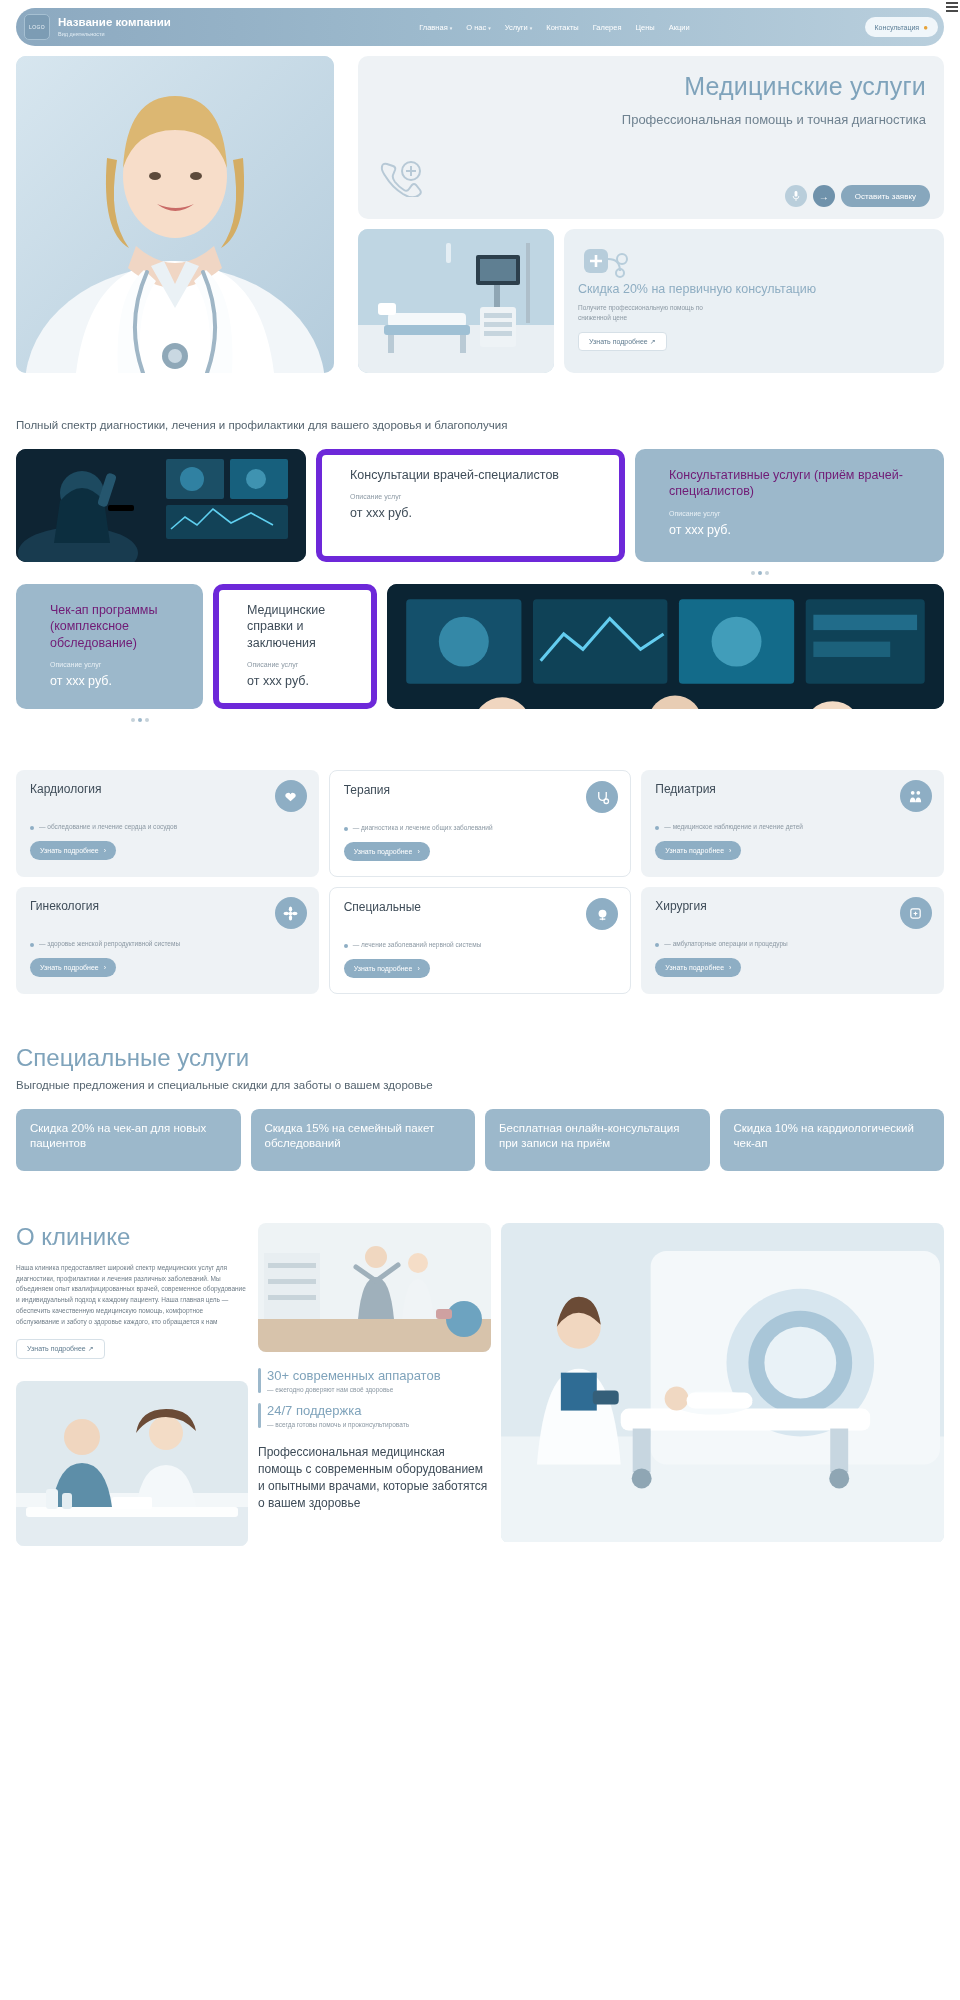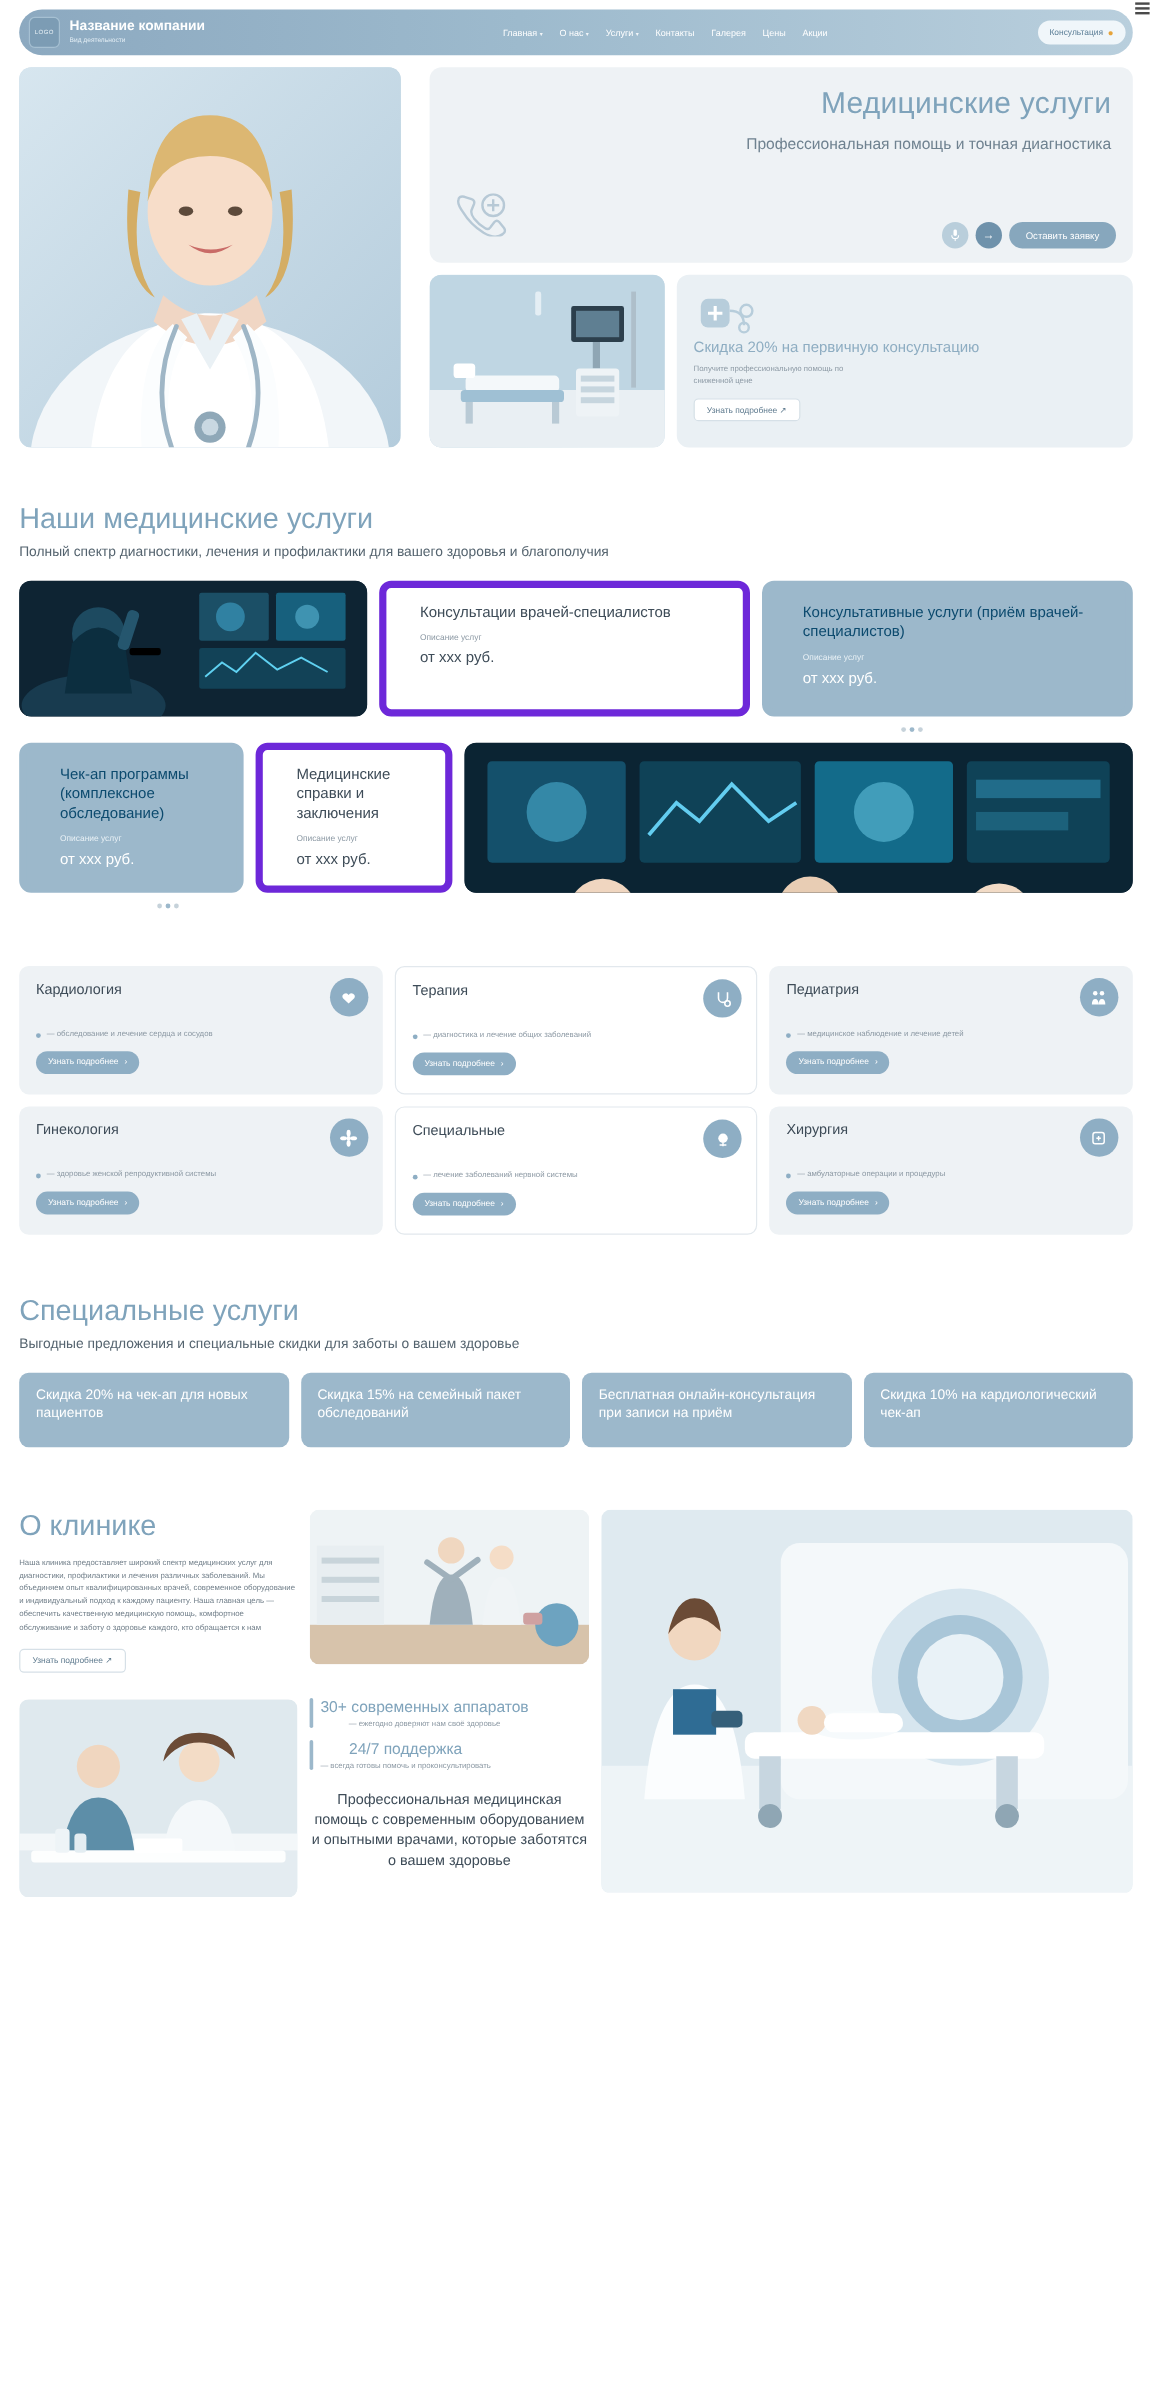--- a/index.html
+++ b/index.html
@@ -102,21 +102,21 @@
 
   
   .svc-row { display: flex; gap: 10px; }
   .svc-img { width: 290px; height: 113px; border-radius: 10px; overflow: hidden; position: relative; background:#0d2233; }
   .svc-card {
     flex: 1; border-radius: 10px; padding: 12px 28px;
     background: #ffffff; border: 6px solid #6d28d9;
   }
   .svc-card.blue { background: #9cb8cb; border-color: #9cb8cb; }
   .svc-card h4 { font-size: 12.5px; font-weight: normal; color: #3e4c58; line-height: 1.3; }
-  .svc-card.blue h4 { color: #0c4a6e; }
+  .svc-card.blue h4 { color: #701a75; }
   .svc-card .desc { font-size: 7px; color: #8c99a4; margin-top: 10px; }
   .svc-card.blue .desc { color: #e8f0f5; }
   .svc-card .price { font-size: 12.5px; color: #3e4c58; margin-top: 6px; }
   .svc-card.blue .price { color: #ffffff; }
   .dots { display: flex; gap: 3px; justify-content: center; align-items: center; }
   .dots i { width: 4px; height: 4px; border-radius: 50%; background: #c6d2da; display: block; }
   .dots i.on { background: #9cb8cb; }
 
   
   .dept-grid { display: grid; grid-template-columns: repeat(3, 1fr); gap: 10px; }
@@ -286,21 +286,20 @@
         </svg>
         <div class="promo-title">Скидка 20% на первичную консультацию</div>
         <div class="promo-sub">Получите профессиональную помощь по сниженной цене</div>
         <button class="promo-btn">Узнать подробнее ↗</button>
       </div>
     </div>
   </div>
 </div>
 
 <div class="section" style="margin-top:46px;">
-  <div class="sec-title">Наши медицинские услуги</div>
   <div class="sec-sub">Полный спектр диагностики, лечения и профилактики для вашего здоровья и благополучия</div>
 
   <div class="svc-row" style="margin-top:18px;">
     <div class="svc-img">
       <svg viewBox="0 0 290 113" preserveAspectRatio="xMidYMid slice">
         <rect width="290" height="113" fill="#0e2433"></rect>
         <rect x="150" y="10" width="58" height="40" rx="2" fill="#1b4f66"></rect>
         <rect x="214" y="10" width="58" height="40" rx="2" fill="#17607d"></rect>
         <rect x="150" y="56" width="122" height="34" rx="2" fill="#124257"></rect>
         <circle cx="176" cy="30" r="12" fill="#3fa3c9" opacity=".6"></circle>
@@ -537,21 +536,21 @@
           <circle cx="118" cy="34" r="11" fill="#f0d7c0"></circle>
           <path d="M100 96 q4 -42 18 -42 q14 0 18 42Z" fill="#9fb0bb"></path>
           <path d="M118 58 l22 -16 M118 58 l-20 -14" stroke="#9fb0bb" stroke-width="5" stroke-linecap="round"></path>
           <circle cx="160" cy="40" r="10" fill="#f5ddc7"></circle>
           <path d="M144 96 q4 -40 16 -40 q12 0 16 40Z" fill="#f0f4f6"></path>
           <circle cx="206" cy="96" r="18" fill="#6da3c0"></circle>
           <rect x="178" y="86" width="16" height="10" rx="3" fill="#cfa1a1"></rect>
         </svg>
       </div>
 
-      <div style="margin-top:28px;text-align:center;">
+      <div style="margin-top:16px;">
         <div class="stat-row">
           <b></b>
           <div>
             <div class="stat-num">30+ современных аппаратов</div>
             <div class="stat-sub">— ежегодно доверяют нам своё здоровье</div>
           </div>
         </div>
         <div class="stat-row">
           <b></b>
           <div>

